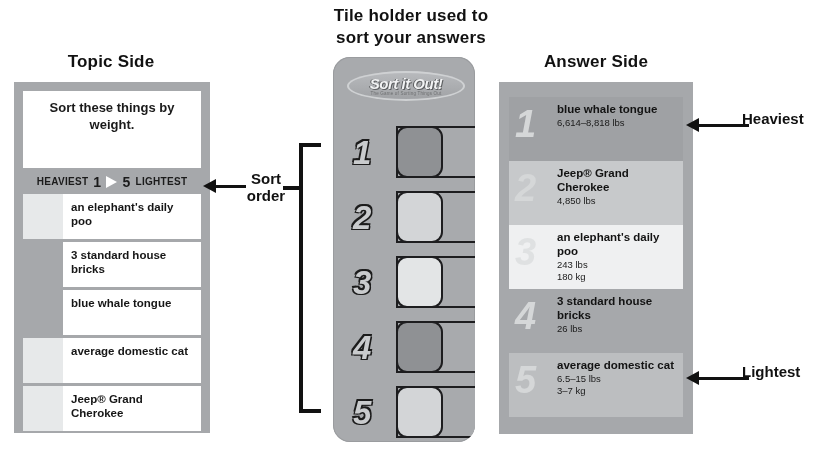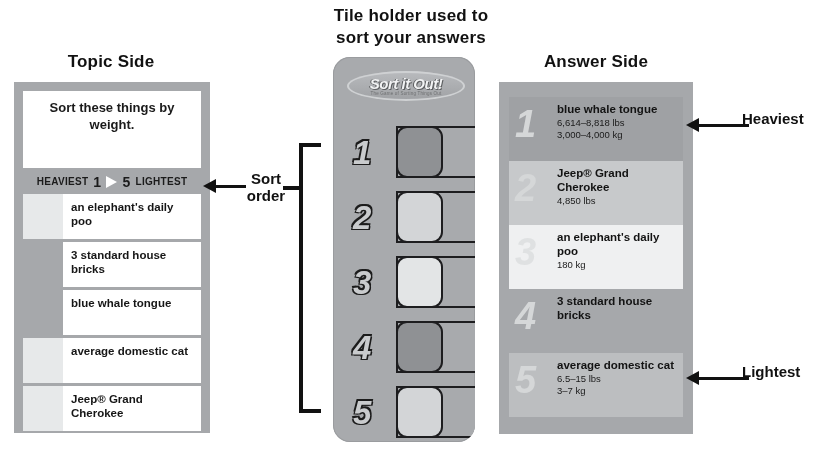--- a/index.html
+++ b/index.html
@@ -406,44 +406,45 @@
   </div>
 </div>
 
 <div id="answer-card">
 
   <div class="answer-row bg-dark" style="top:15px">
     <div class="ans-num">1</div>
     <div class="ans-body">
       <div class="ans-name">blue whale tongue</div>
       <div class="ans-lbs">6,614–8,818 lbs</div>
-      <div class="ans-kg">3,000–4,000 kg</div>
     </div>
   </div>
 
   <div class="answer-row bg-mid" style="top:79px">
     <div class="ans-num">2</div>
     <div class="ans-body">
       <div class="ans-name">Jeep® Grand Cherokee</div>
       <div class="ans-lbs">4,850 lbs</div>
     </div>
   </div>
 
   <div class="answer-row bg-light" style="top:143px">
     <div class="ans-num">3</div>
     <div class="ans-body">
       <div class="ans-name">an elephant's daily poo</div>
+      <div class="ans-lbs">243 lbs</div>
       <div class="ans-kg">180 kg</div>
     </div>
   </div>
 
   <div class="answer-row bg-none" style="top:207px">
     <div class="ans-num">4</div>
     <div class="ans-body">
       <div class="ans-name">3 standard house bricks</div>
+      <div class="ans-lbs">26 lbs</div>
     </div>
   </div>
 
   <div class="answer-row bg-soft" style="top:271px">
     <div class="ans-num">5</div>
     <div class="ans-body">
       <div class="ans-name">average domestic cat</div>
       <div class="ans-lbs">6.5–15 lbs</div>
       <div class="ans-kg">3–7 kg</div>
     </div>

